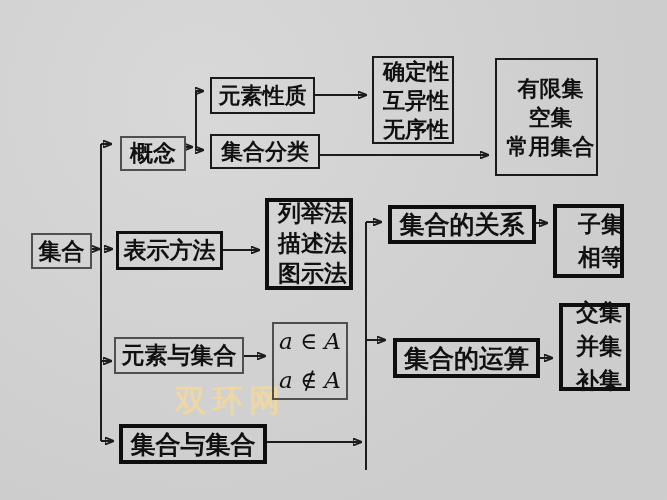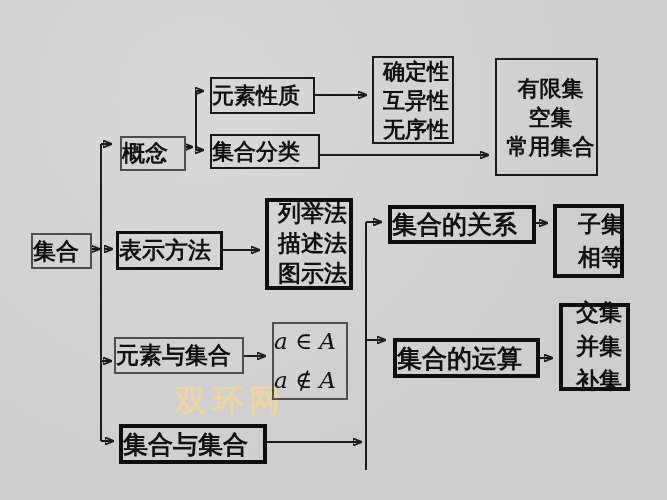--- a/index.html
+++ b/index.html
@@ -23,21 +23,21 @@
     position: absolute; left: 175px; top: 380px; z-index: 1;
     font-family: "Liberation Sans", sans-serif;
     font-size: 31px; font-weight: 900; letter-spacing: 6px;
     color: #eed7a2; white-space: nowrap;
   }
   .wires { position: absolute; left: 0; top: 0; z-index: 2; }
   .wires path { stroke: #1c1c1c; stroke-width: 2; fill: none; }
   .box {
     position: absolute; z-index: 3;
     display: flex; flex-direction: column;
-    justify-content: center; align-items: flex-start;
+    justify-content: center; align-items: center;
     font-weight: bold; line-height: 1;
     background: transparent; white-space: nowrap;
   }
   .b-thin  { border: 2px solid #4f4f4f; }
   .b-mid   { border: 2px solid #1a1a1a; }
   .b-thick { border: 3px solid #101010; }
   .b-heavy { border: 4px solid #0e0e0e; }
   .left { align-items: center; }
   .fs23 { font-size: 23px; }
   .fs22 { font-size: 22px; }

